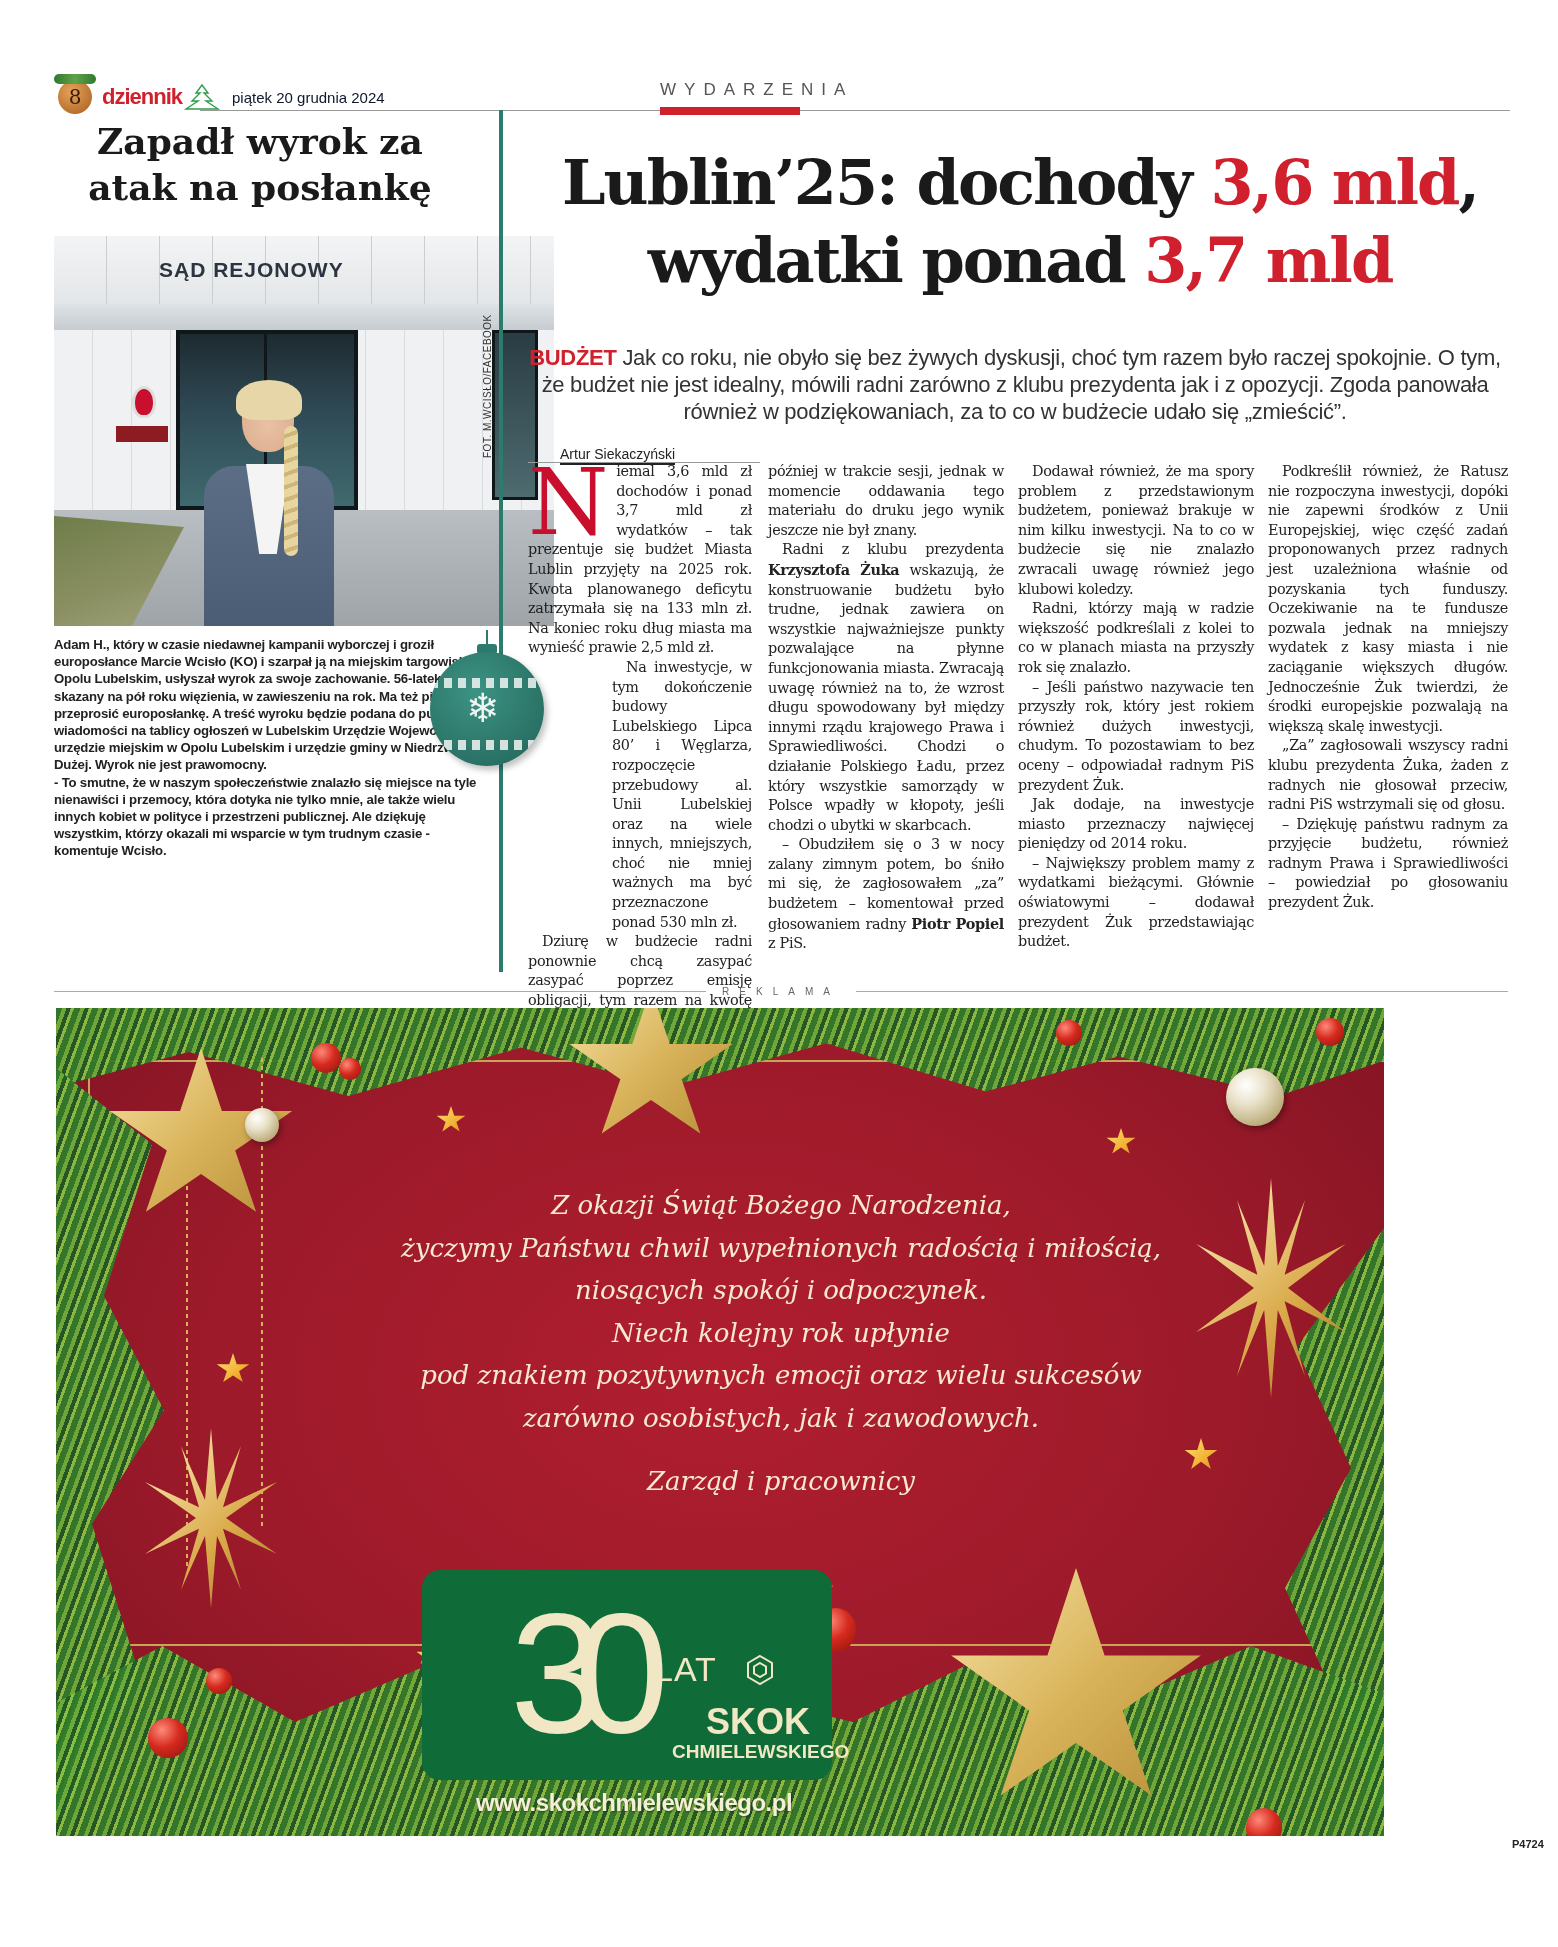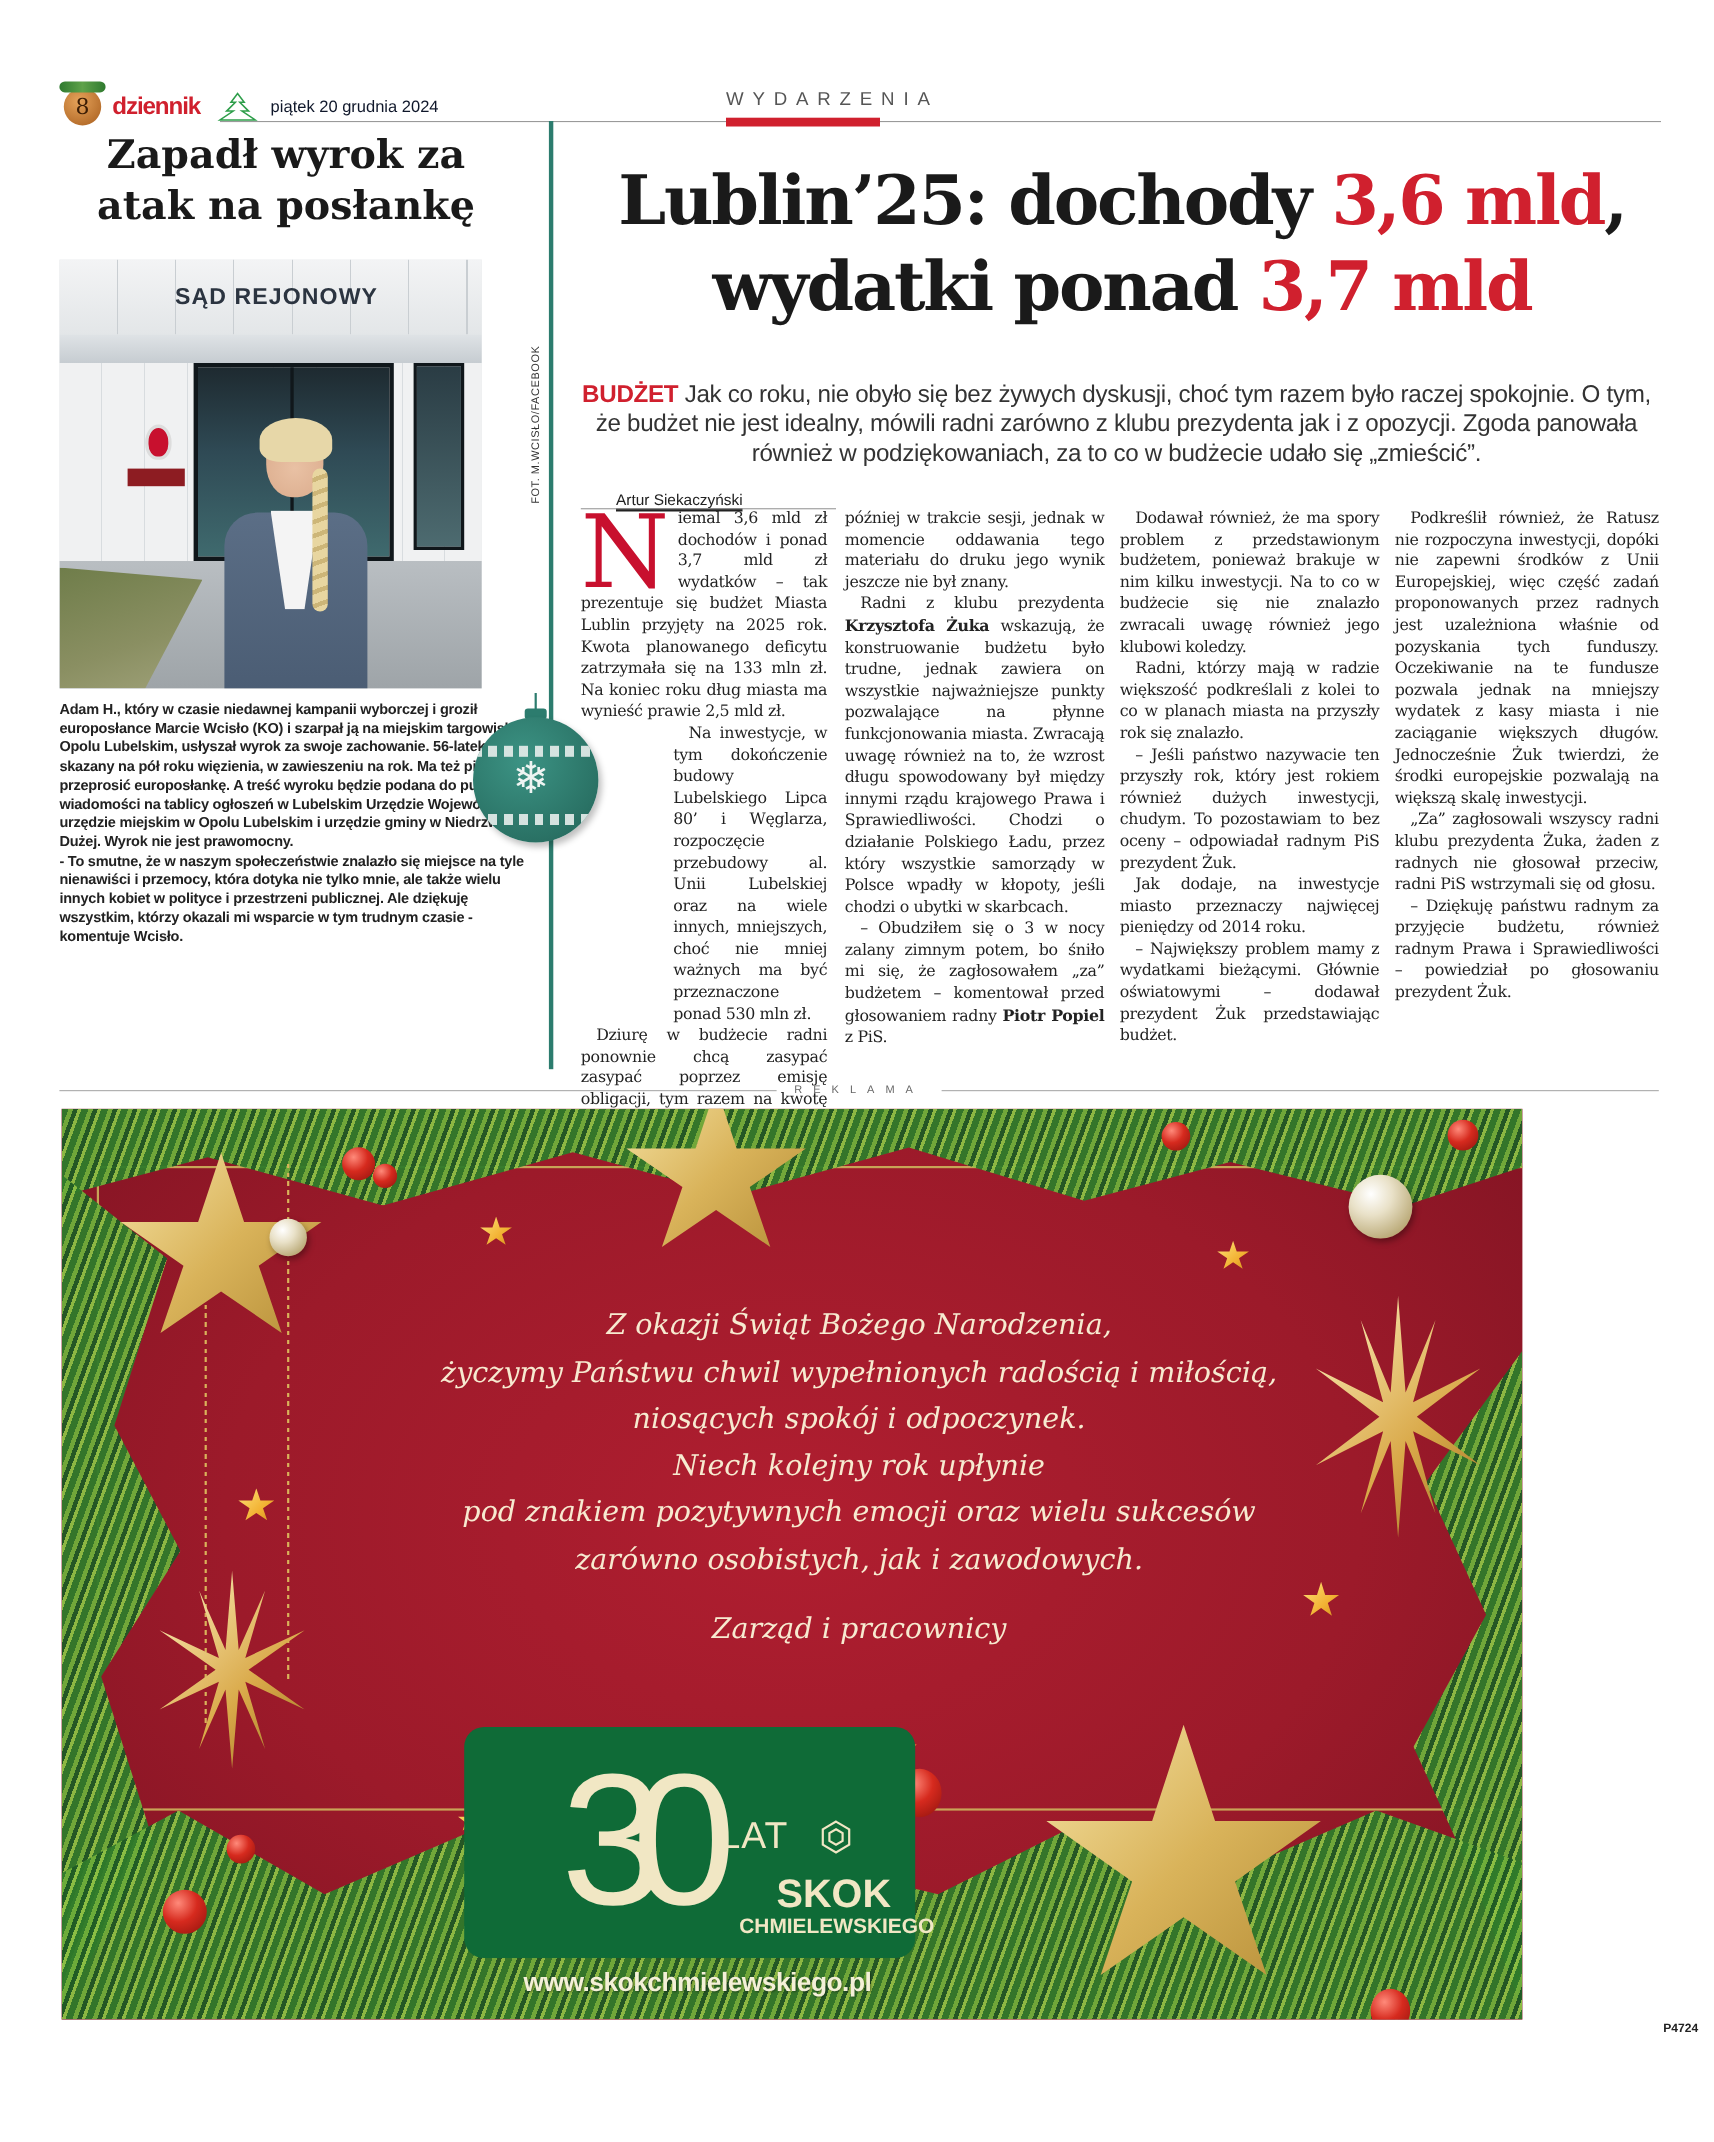--- a/index.html
+++ b/index.html
@@ -3,31 +3,31 @@
 <meta charset="utf-8">
 <style>
   * { box-sizing: border-box; margin: 0; padding: 0; }
   html, body { width: 1558px; height: 1947px; background: #ffffff; overflow: hidden; }
   body { position: relative; font-family: "DejaVu Serif", serif; color: #222; }
 
   
   .masthead { position: absolute; left: 58px; top: 82px; height: 30px; display: flex; align-items: center; }
   .page-ball { width: 34px; height: 34px; border-radius: 50%; background: radial-gradient(circle at 40% 35%, #e6a35a, #a65c1c); color: #3b1d05; font-family: "DejaVu Serif", serif; font-size: 20px; display: flex; align-items: center; justify-content: center; position: relative; margin-right: 10px; }
   .page-ball::before { content: ""; position: absolute; top: -6px; left: -4px; width: 42px; height: 10px; background: linear-gradient(90deg, #2f7a2f, #5fa24a, #2f7a2f); border-radius: 6px; }
-  .brand { font-family: "Liberation Sans", sans-serif; font-weight: 700; font-size: 22px; color: #d0202e; letter-spacing: -1px; margin-right: 14px; }
+  .brand { font-family: "Liberation Sans", sans-serif; font-weight: 700; font-size: 22px; color: #d0202e; letter-spacing: -1px; }
   .tree-icon { width: 40px; height: 28px; margin-right: 10px; }
   .date { font-family: "Liberation Sans", sans-serif; font-size: 15px; color: #0f172a; }
   .header-rule { position: absolute; left: 200px; right: 48px; top: 110px; height: 1px; background: #9a9a9a; }
 
   .section-label { position: absolute; left: 660px; top: 80px; font-family: "Liberation Sans", sans-serif; font-size: 17px; letter-spacing: 8px; color: #555; }
   .section-bar { position: absolute; left: 660px; top: 107px; width: 140px; height: 8px; background: #d0202e; }
 
   
   .left-title { position: absolute; left: 60px; top: 118px; width: 400px; text-align: center; font-family: "DejaVu Serif", serif; font-weight: 700; font-size: 36px; line-height: 46px; color: #1a1a1a; }
-  .photo { position: absolute; left: 54px; top: 236px; width: 384px; height: 390px; overflow: hidden; background: #e8eaec; }
+  .photo { position: absolute; left: 54px; top: 236px; width: 500px; height: 390px; overflow: hidden; background: #e8eaec; }
   .photo .bldg-top { position: absolute; left: 0; top: 0; width: 100%; height: 68px; background: linear-gradient(#f3f4f5, #e3e6e8); }
   .photo .bldg-top .panel-lines { position: absolute; inset: 0; background: repeating-linear-gradient(90deg, transparent 0 52px, #c9ced2 52px 53px); }
   .photo .sign { position: absolute; left: 105px; top: 22px; font-family: "Liberation Sans", sans-serif; font-weight: 700; font-size: 21px; color: #2b3440; letter-spacing: 1px; }
   .photo .canopy { position: absolute; left: 0; top: 68px; width: 100%; height: 26px; background: linear-gradient(#dfe3e6, #c6ccd1); }
   .photo .wall { position: absolute; left: 0; top: 94px; width: 100%; height: 180px; background: repeating-linear-gradient(90deg, #f0f1f2 0 38px, #d8dcdf 38px 39px); }
   .photo .door { position: absolute; left: 122px; top: 94px; width: 182px; height: 180px; background: linear-gradient(#1e2a30, #2f4a55 45%, #3f6a6e); border: 4px solid #10171b; }
   .photo .door::after { content: ""; position: absolute; left: 48%; top: 0; width: 3px; height: 100%; background: #10171b; }
   .photo .side-window { position: absolute; right: 16px; top: 94px; width: 46px; height: 170px; background: linear-gradient(#2a3c44, #4d6b70); border: 3px solid #10171b; }
   .photo .emblem { position: absolute; left: 78px; top: 150px; width: 24px; height: 32px; border-radius: 50% 50% 45% 45%; background: #c8102e; border: 3px solid #ddd; }
   .photo .plaque { position: absolute; left: 62px; top: 190px; width: 52px; height: 16px; background: #8d1c22; }

